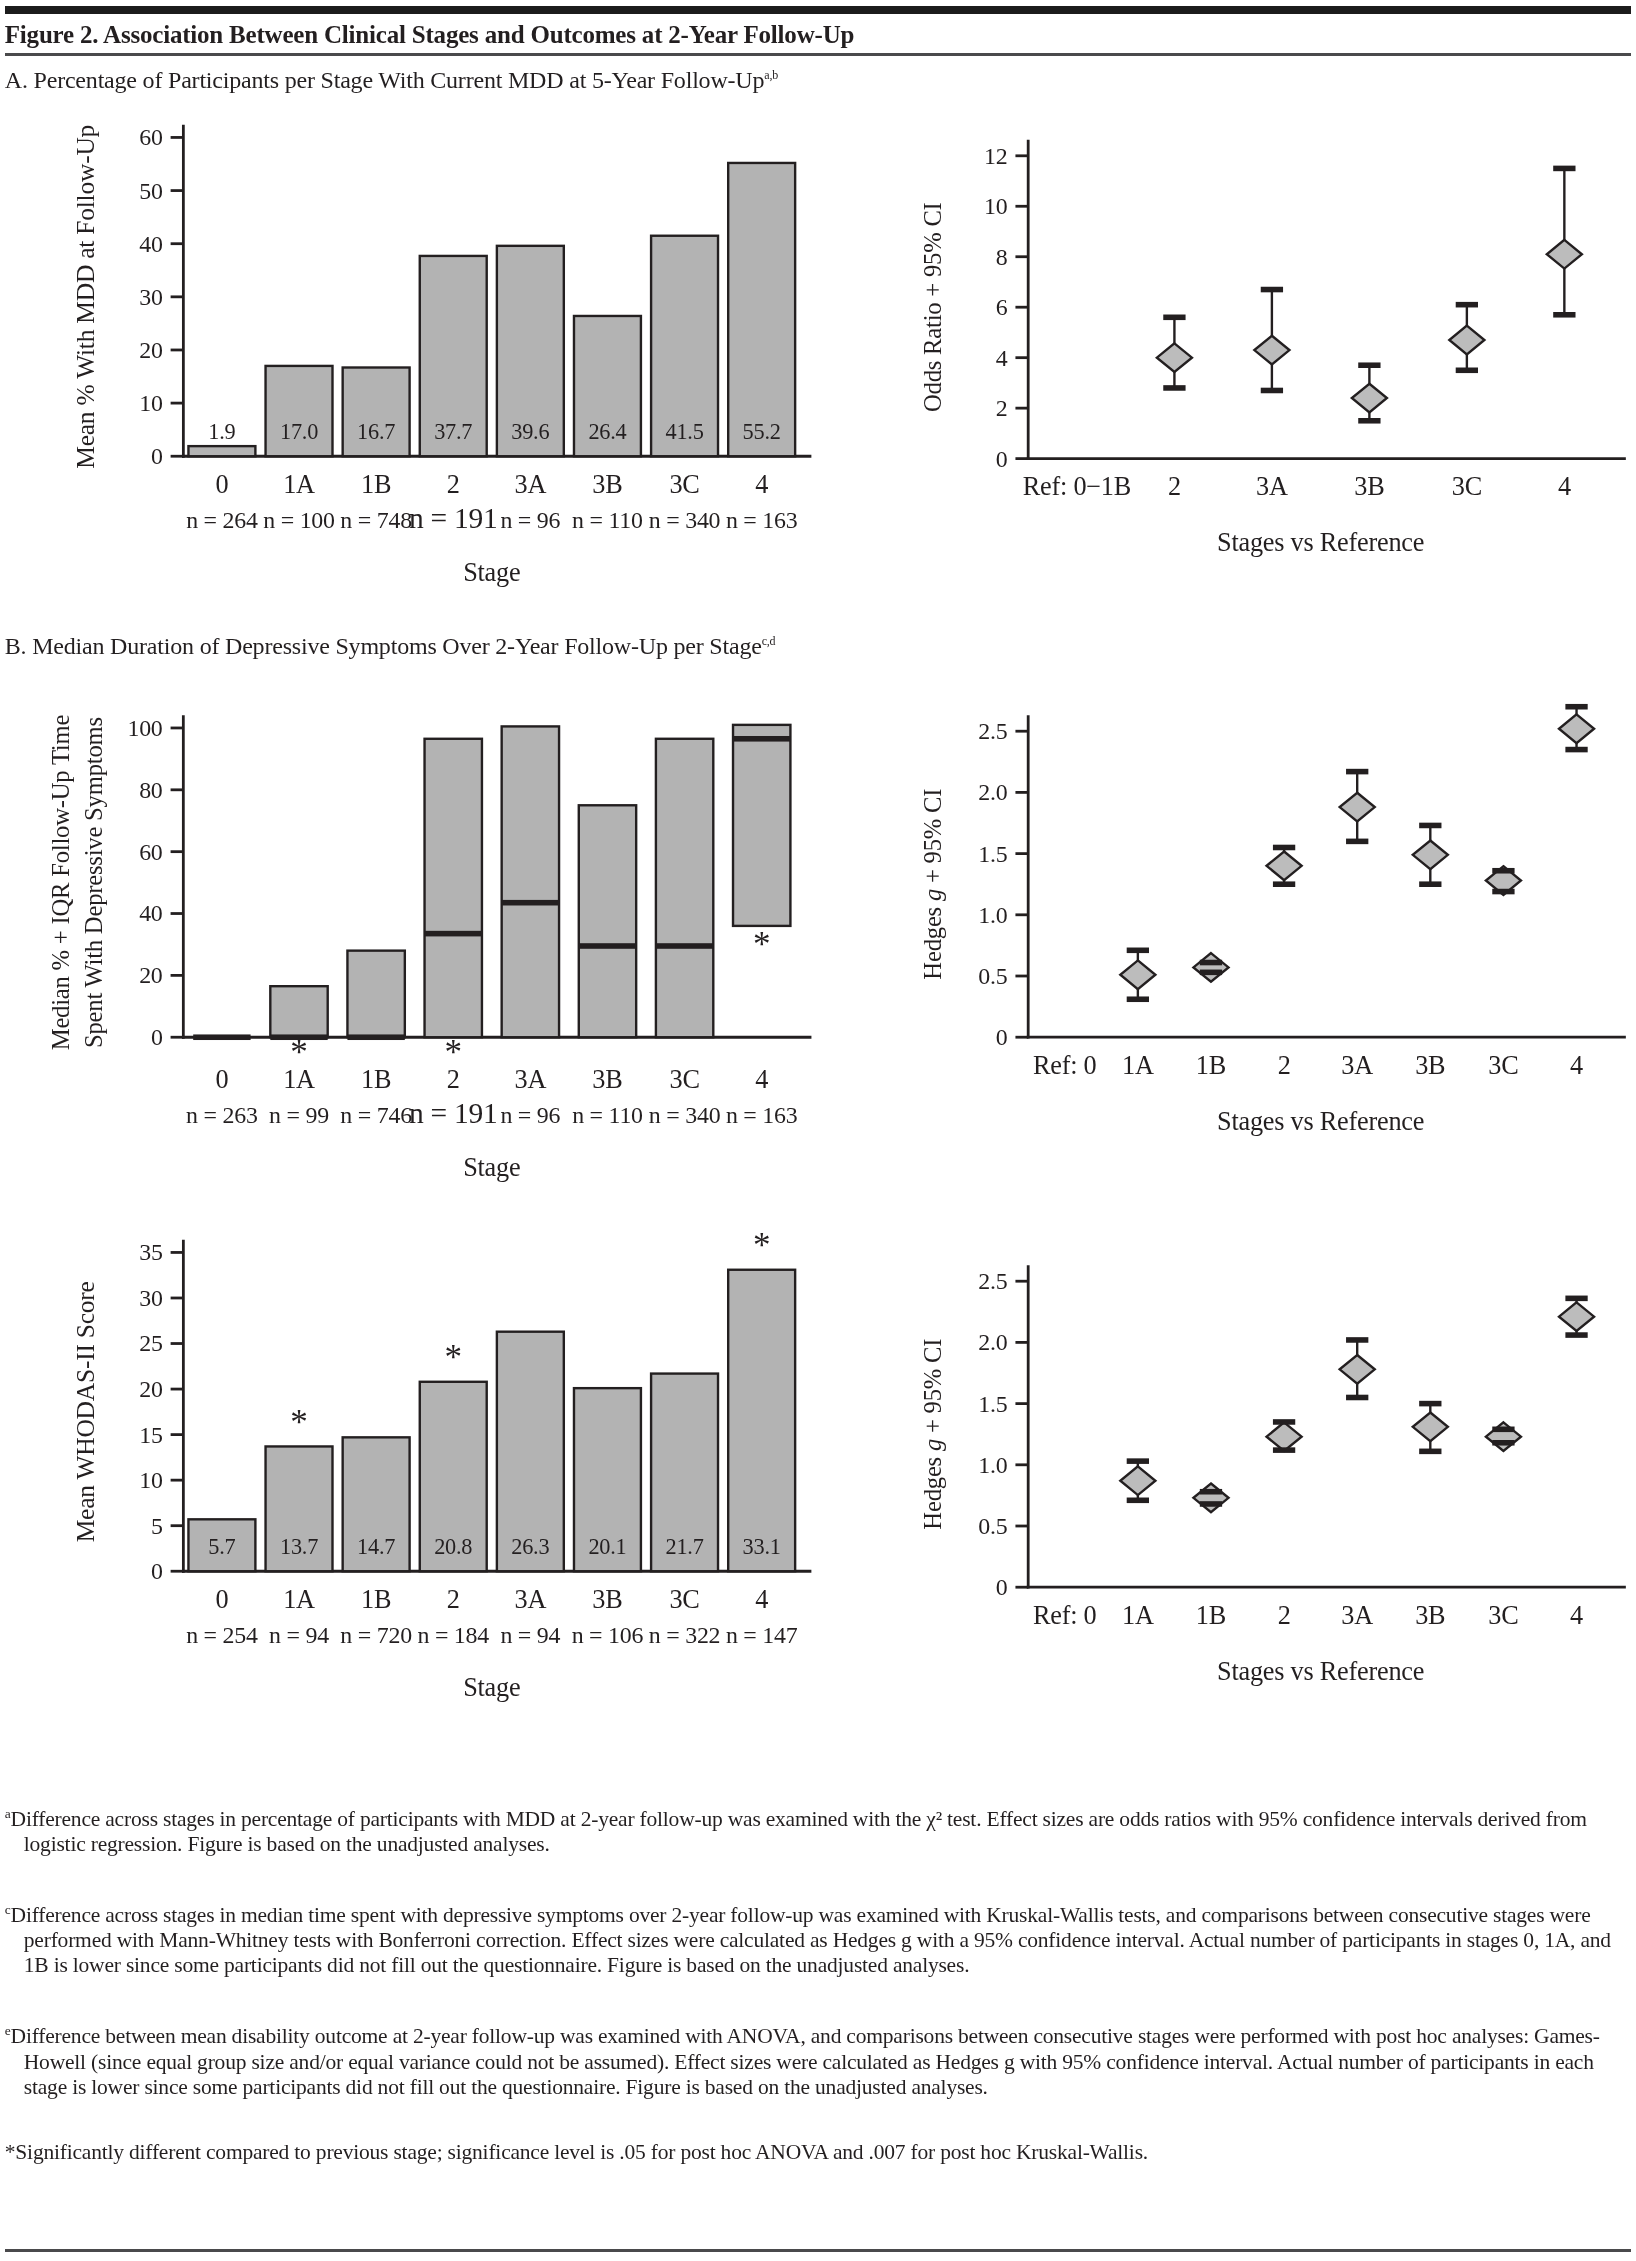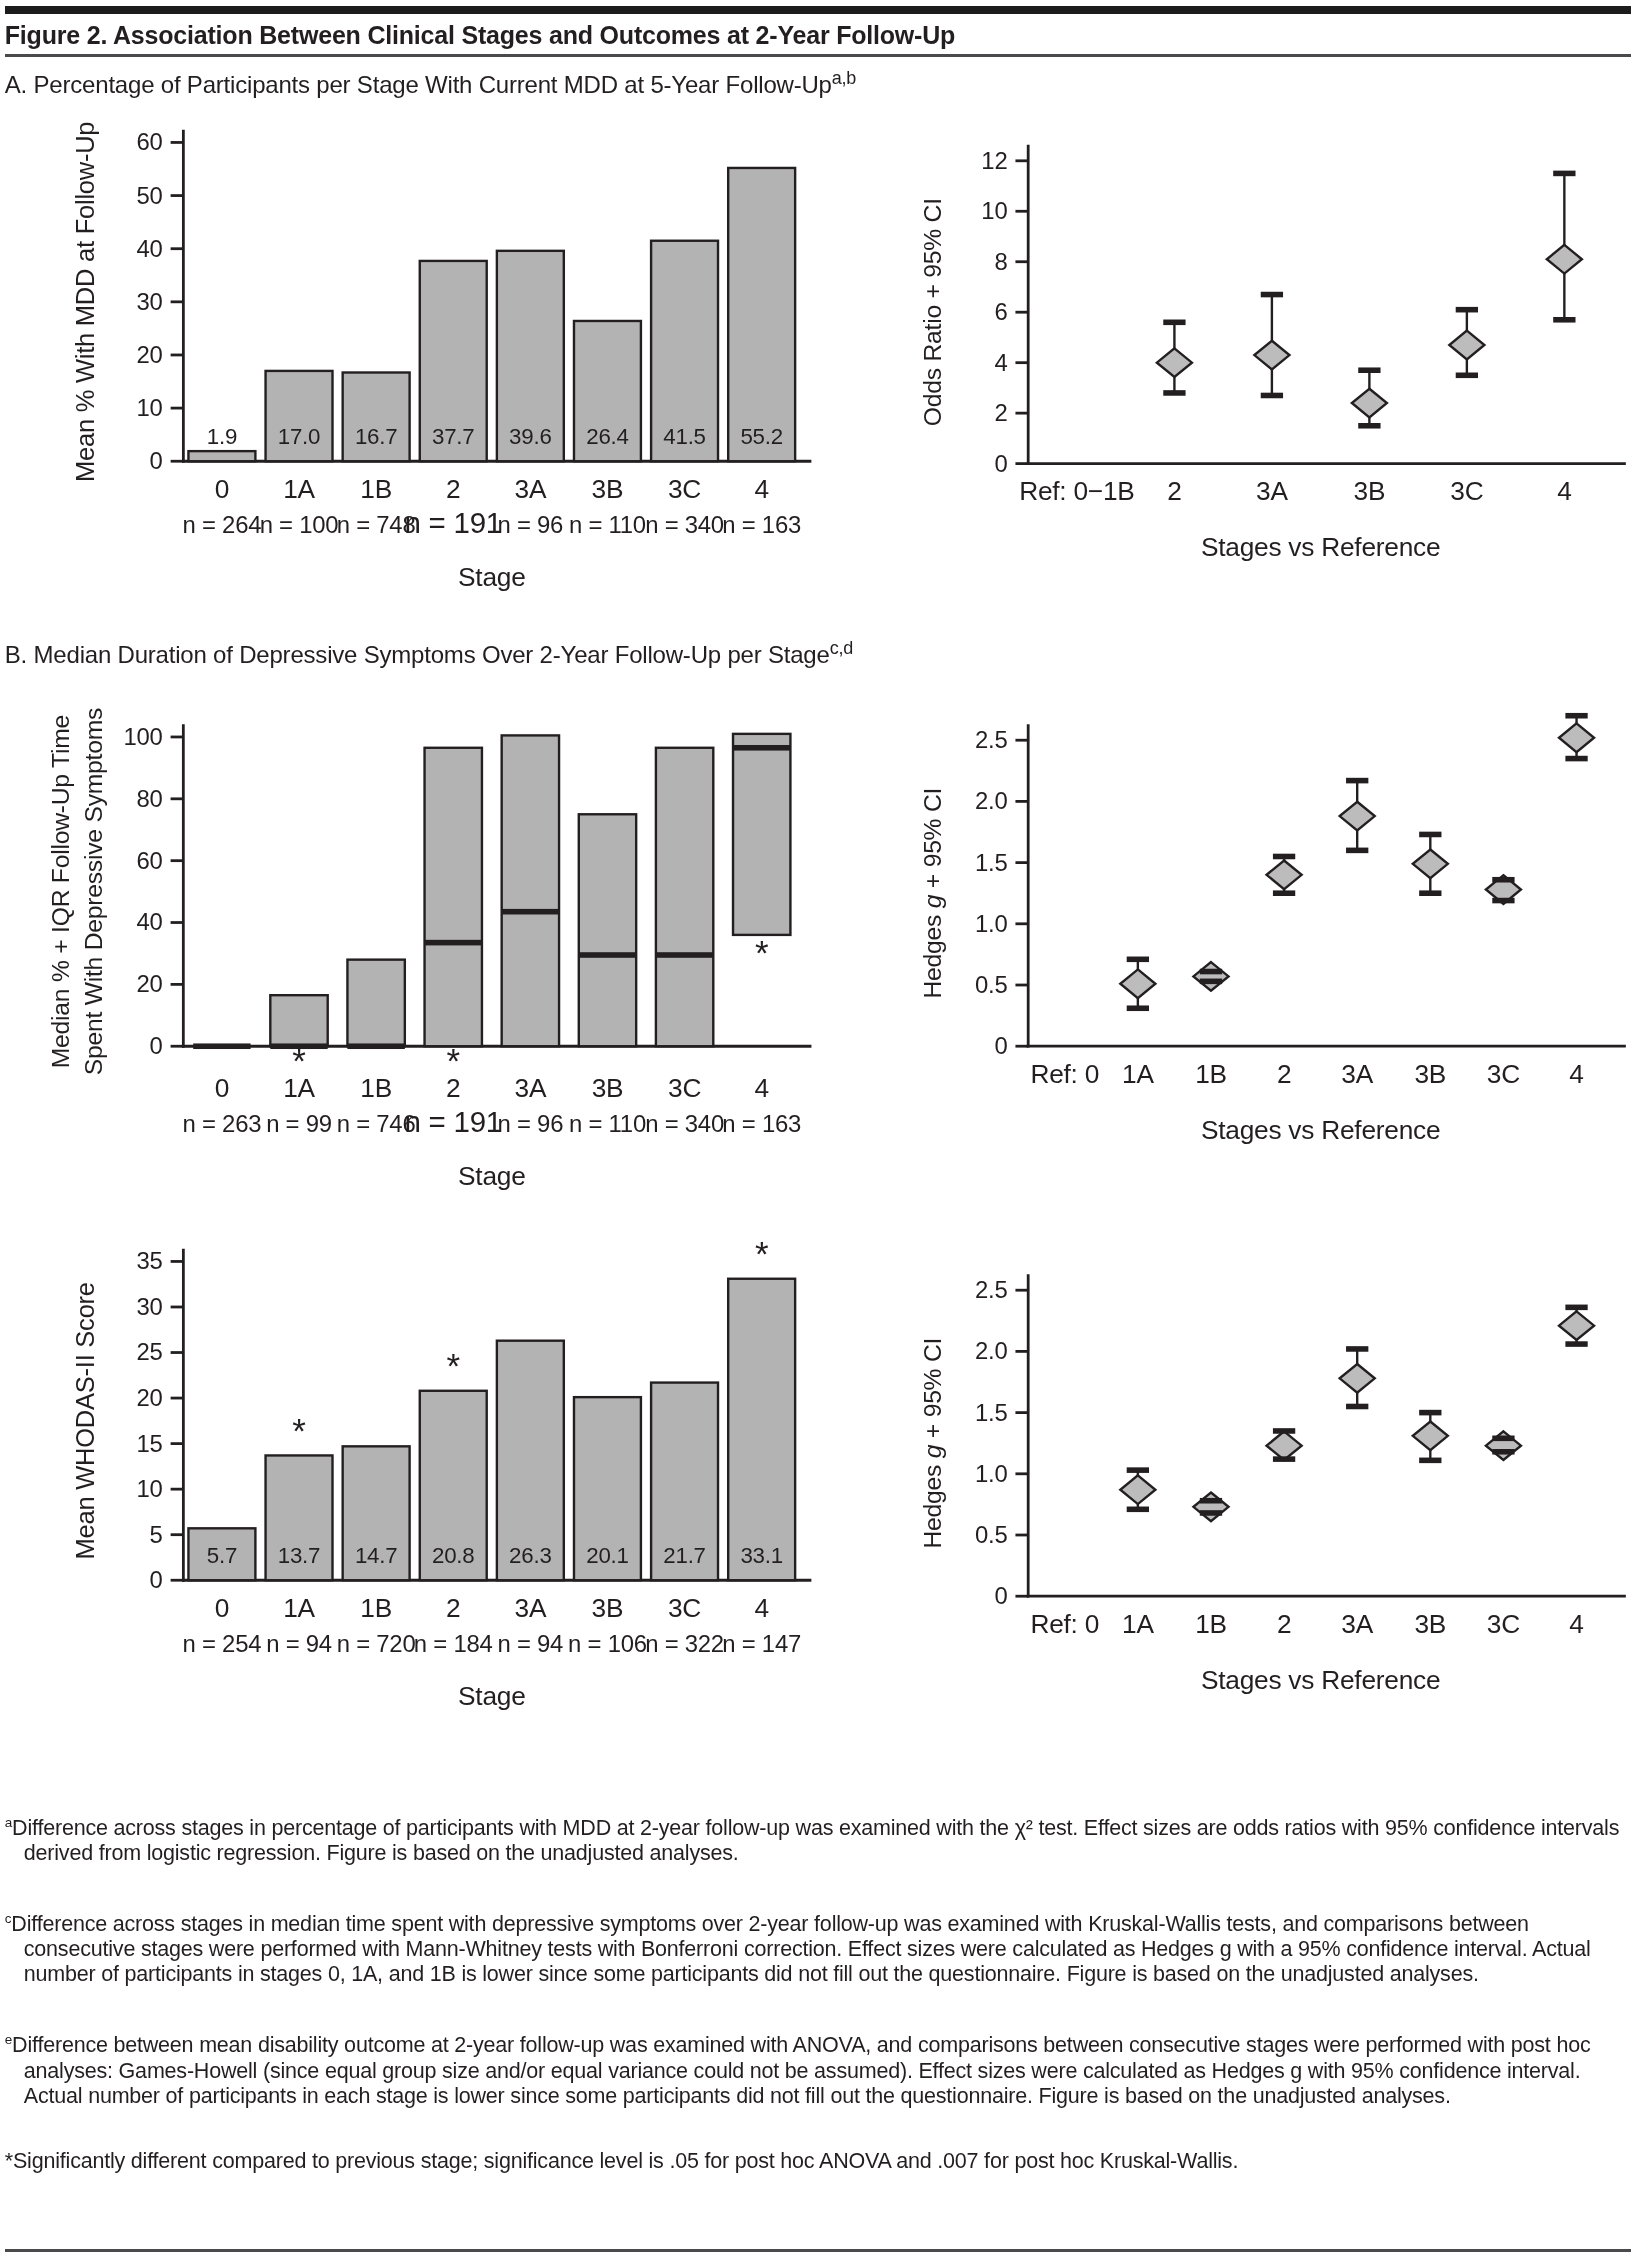--- a/index.html
+++ b/index.html
@@ -1,22 +1,22 @@
 <!DOCTYPE html>
 <html style="font-size:12.7px"><head>
 <meta charset="utf-8">
 <style>
   html,body{margin:0;padding:0;background:#ffffff;}
   .page{width:1637px;height:2261px;position:relative;background:#ffffff;
-        font-family:Liberation Sans, sans-serif;color:#231f20;overflow:hidden;}
+        font-family:Liberation Serif, serif;color:#231f20;overflow:hidden;}
   .topbar{margin:6.4px 6.4px 0 4.8px;height:7.2px;background:#1c1c1c;}
   .figtitle{margin:7.2px 6.4px 4px 4.8px;font-size:25px;font-weight:bold;letter-spacing:-0.2px;}
   .titlerule{margin:0 6.4px 0 4.8px;height:3.2px;background:#4a4a4c;}
   .ptitle{margin:11px 6.4px 1.6px 4.8px;font-size:24px;letter-spacing:-0.2px;}
-  .ptitle sup{font-size:18px;}
+  .ptitle sup{font-size:12px;}
   .row{display:flex;align-items:flex-start;}
   svg{display:block;}
   svg text{fill:#231f20;letter-spacing:-0.3px;}
   .footnotes{margin:17.5px 8px 0 4.8px;font-size:21.5px;line-height:25px;letter-spacing:-0.2px;}
   .fn{padding-left:19px;text-indent:-19px;margin-top:40px;}
   .fn sup{font-size:13.5px;}
   .bottomrule{position:absolute;left:4.8px;right:6.4px;bottom:8.8px;height:3.2px;background:#4a4a4c;}
 </style>
 </head>
 <body>

